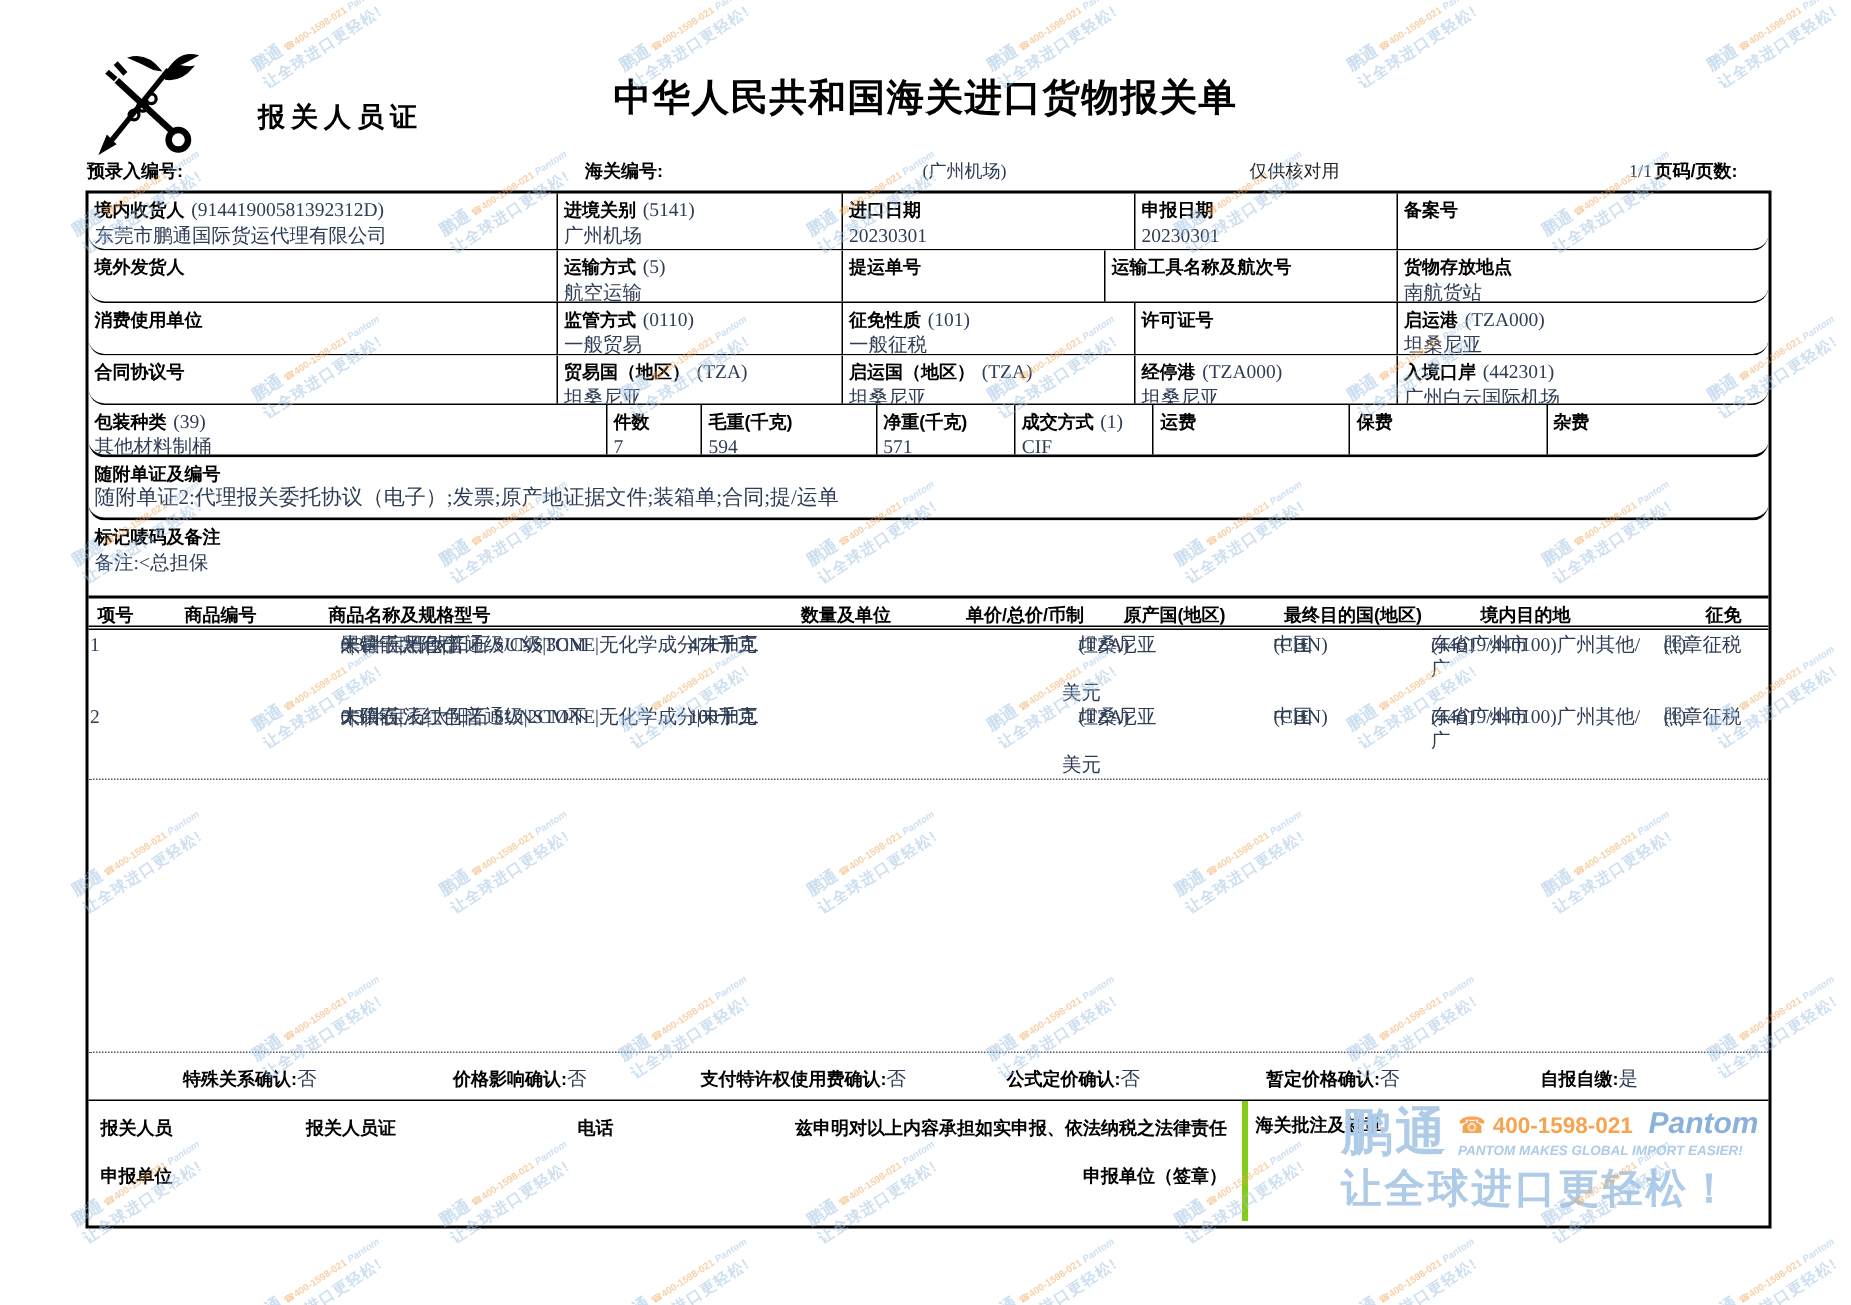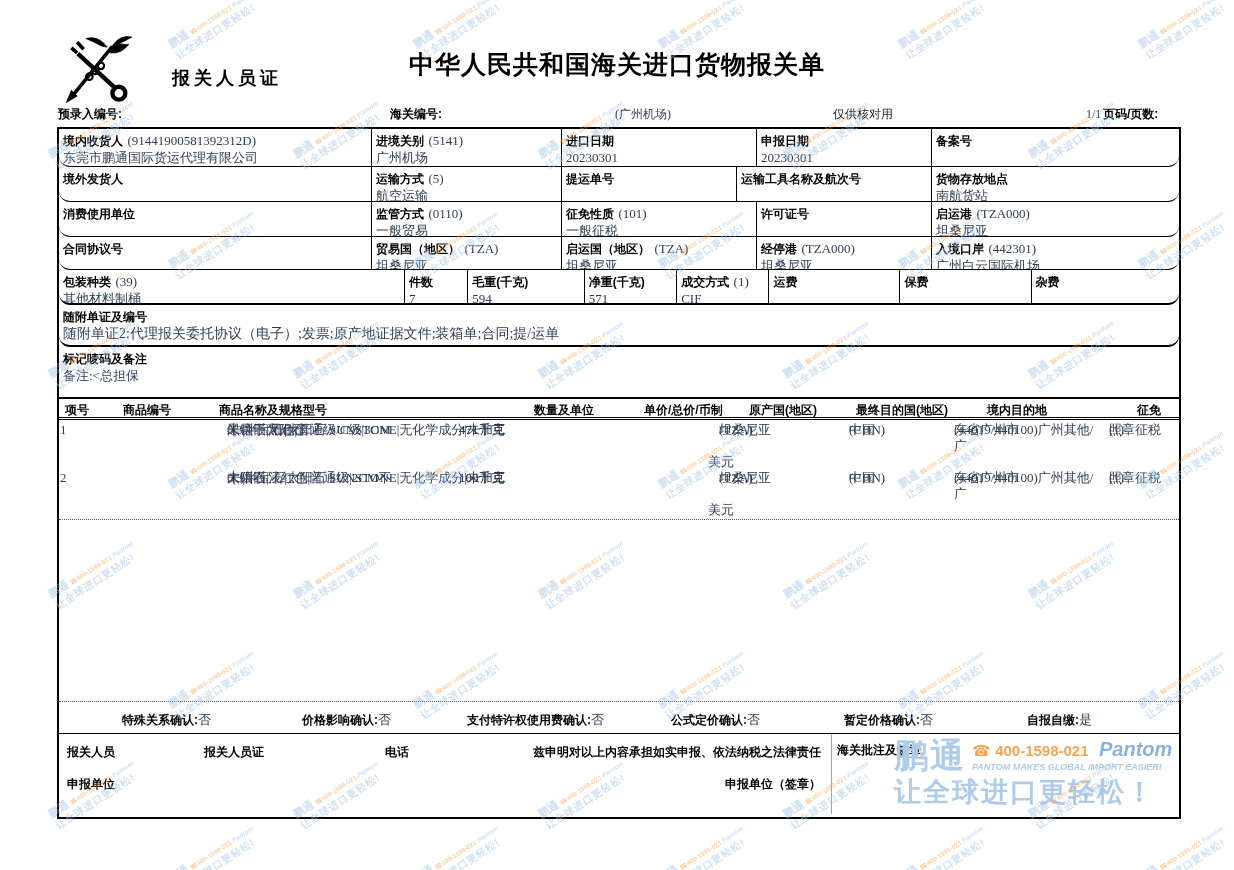--- a/index.html
+++ b/index.html
@@ -36,21 +36,21 @@
   .g-dom .r{}
   .g-levy{left:1050px;top:0;width:66px;}
   .g-levy .r{text-align:right;}
   .gl{height:16px;}
   #gsep{position:absolute;left:0;top:99px;width:1120px;border-top:1px dotted #555;}
   
   #confirmrow{position:relative;height:32px;border-bottom:1px solid #000;box-sizing:border-box;}
   #confirmrow .cf{position:absolute;top:8px;white-space:nowrap;}
   
   #footrow{display:flex;height:80px;box-sizing:border-box;border-bottom:none;}
-  #foot-left{position:relative;width:773px;border-right:1px solid #84cc16;box-sizing:border-box;}
+  #foot-left{position:relative;width:773px;border-right:4px solid #84cc16;box-sizing:border-box;}
   #foot-right{position:relative;width:347px;box-sizing:border-box;overflow:hidden;}
   .fl{position:absolute;font-weight:bold;font-size:12px;}
   
   #brand{position:absolute;left:62px;top:4px;width:285px;}
   .brand-row{display:flex;align-items:flex-start;}
   .brand-cn{font-size:34px;font-weight:bold;color:#aecbe8;letter-spacing:2px;line-height:34px;}
   .brand-col{margin-left:6px;}
   .brand-phone{color:#f6a450;font-weight:bold;font-size:15px;white-space:nowrap;}
   .brand-en{color:#8ab1da;font-weight:bold;font-size:20px;font-style:italic;margin-left:6px;}
   .brand-slogan-en{color:#aecbe8;font-weight:bold;font-size:9px;font-style:italic;white-space:nowrap;margin-top:1px;}

